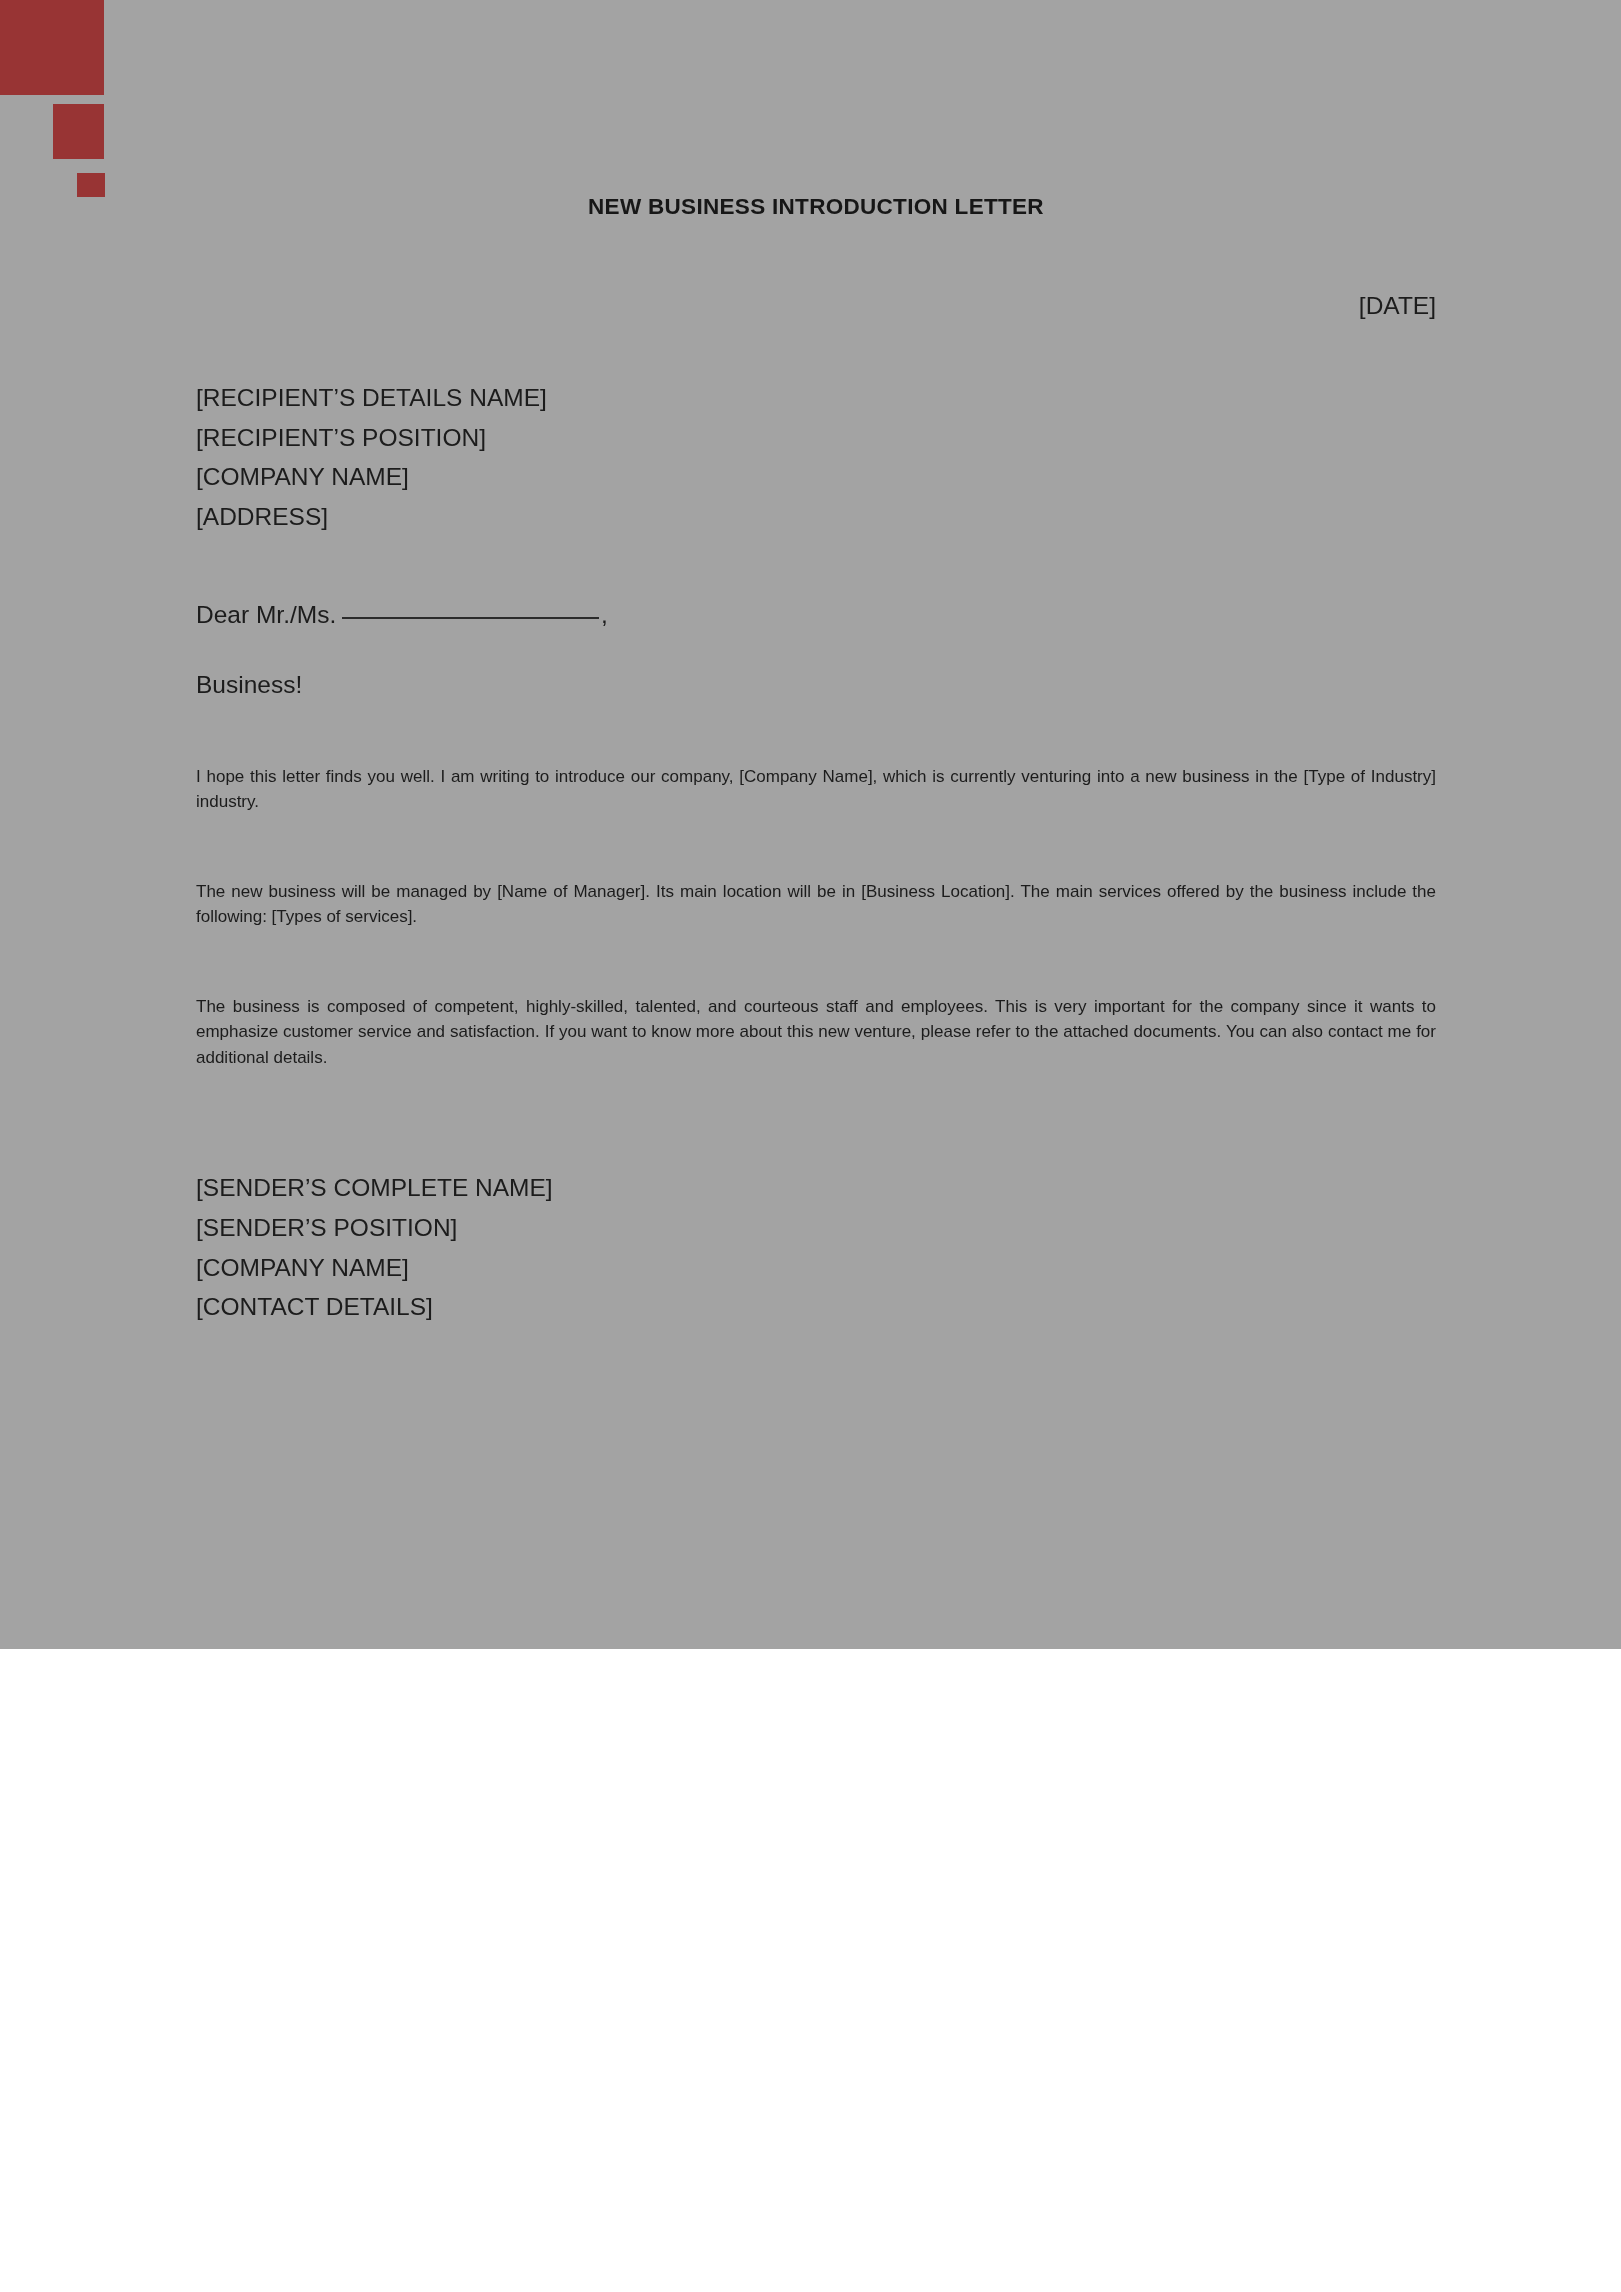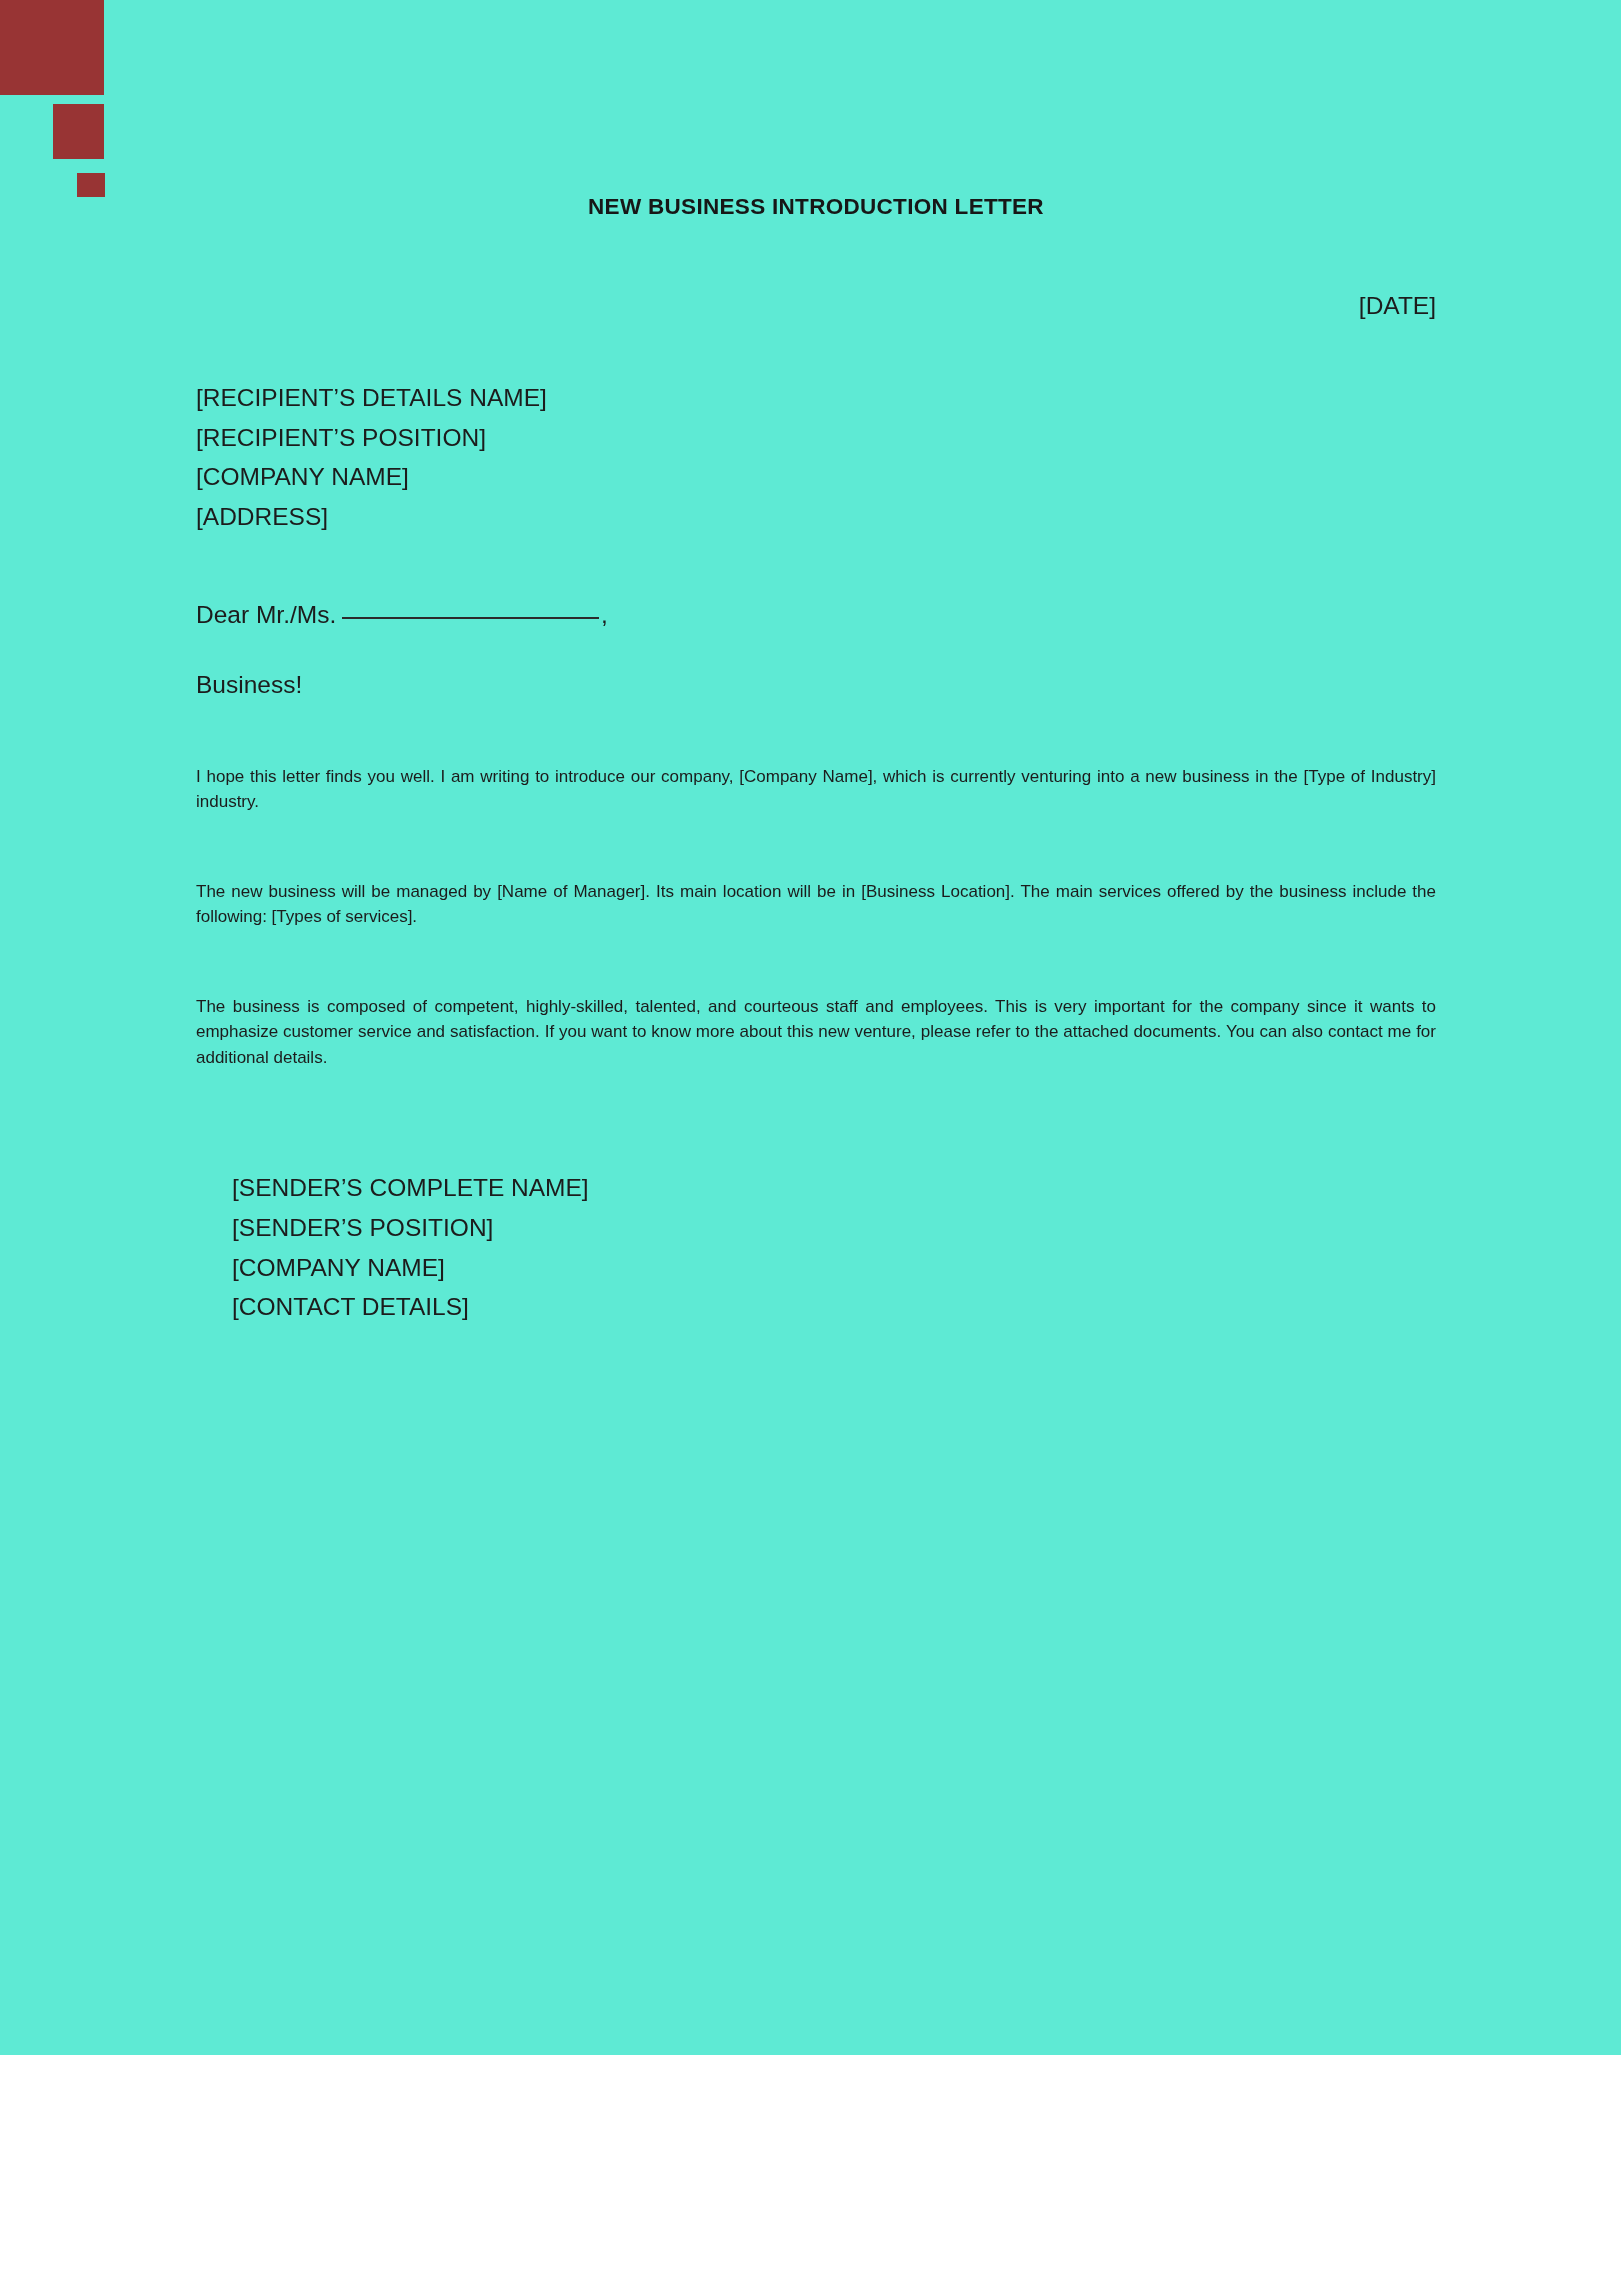--- a/index.html
+++ b/index.html
@@ -8,22 +8,22 @@
     padding: 0;
     background: #ffffff;
   }
   body {
     font-family: "Liberation Sans", sans-serif;
     color: #1a1a1a;
   }
   .page {
     position: relative;
     width: 1621px;
-    height: 2055px;
-    background: #5eead4;
+    height: 1649px;
+    background: #a3a3a3;
     overflow: hidden;
     box-sizing: border-box;
   }
 
   
   .logo-mark {
     position: absolute;
     top: 0;
     left: 0;
     width: 137px;
@@ -119,21 +119,20 @@
   .closing {
     margin-top: 63px;
   }
 
   .signature-block {
     margin-top: 104px;
   }
   .signature-block .line {
     display: block;
     margin-bottom: 10.8px;
-    margin-left: 36px;
   }
 </style>
 </head>
 <body>
 
 <div class="page">
 
   <div class="logo-mark">
     <div class="logo-sq logo-sq-large"></div>
     <div class="logo-sq logo-sq-medium"></div>

